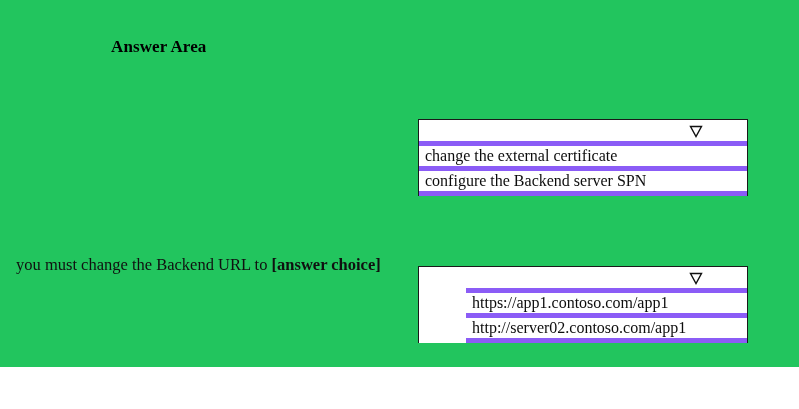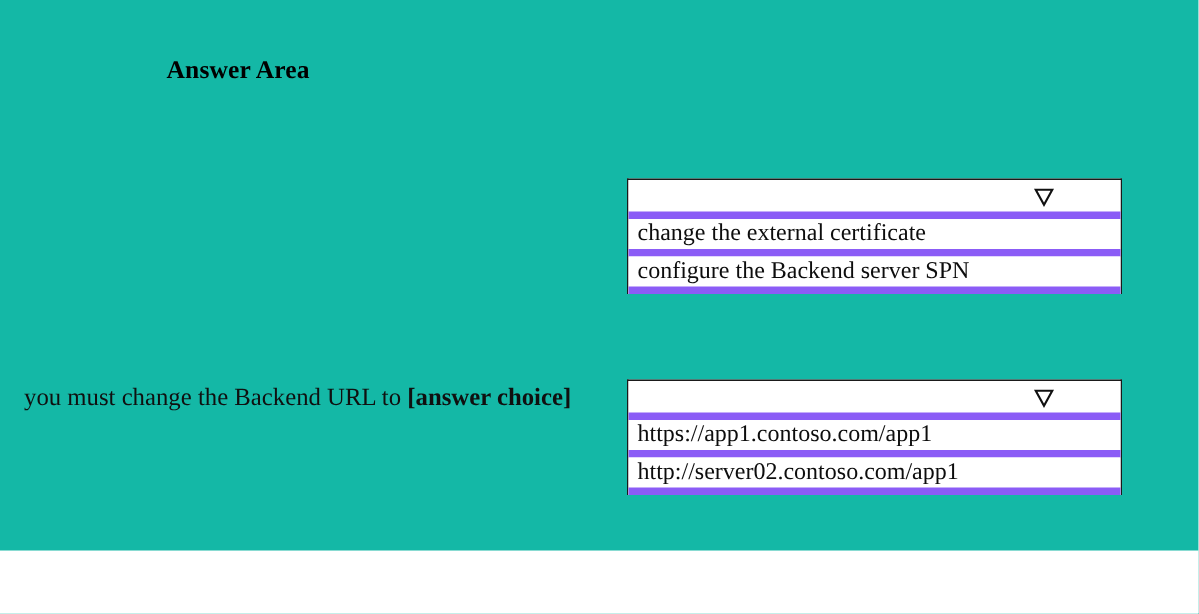--- a/index.html
+++ b/index.html
@@ -17,21 +17,21 @@
     color: #000000;
     -webkit-font-smoothing: antialiased;
   }
 
   #page {
     position: absolute;
     left: 0;
     top: 0;
     width: 799px;
     height: 367px;
-    background: #14b8a6;
+    background: #22c55e;
   }
 
   
   .answer-area-title {
     position: absolute;
     left: 111px;
     top: 37px;
     font-size: 17px;
     font-weight: bold;
     letter-spacing: 0.1px;
@@ -73,21 +73,21 @@
   
   .dropdown-table {
     position: absolute;
     width: 330px;
     border: 1px solid #1a1a1a;
     border-bottom: none;
     box-sizing: border-box;
     background: #ffffff;
   }
   #dropdown-1 { left: 418px; top: 119px; }
-  #dropdown-2 { left: 418px; top: 253px; }
+  #dropdown-2 { left: 418px; top: 266px; padding-left: 47px; }
 
   .dd-row {
     position: relative;
     height: 25px;
     box-sizing: border-box;
     border-bottom: 5px solid #8b5cf6;
     display: flex;
     align-items: center;
     background: #ffffff;
   }

